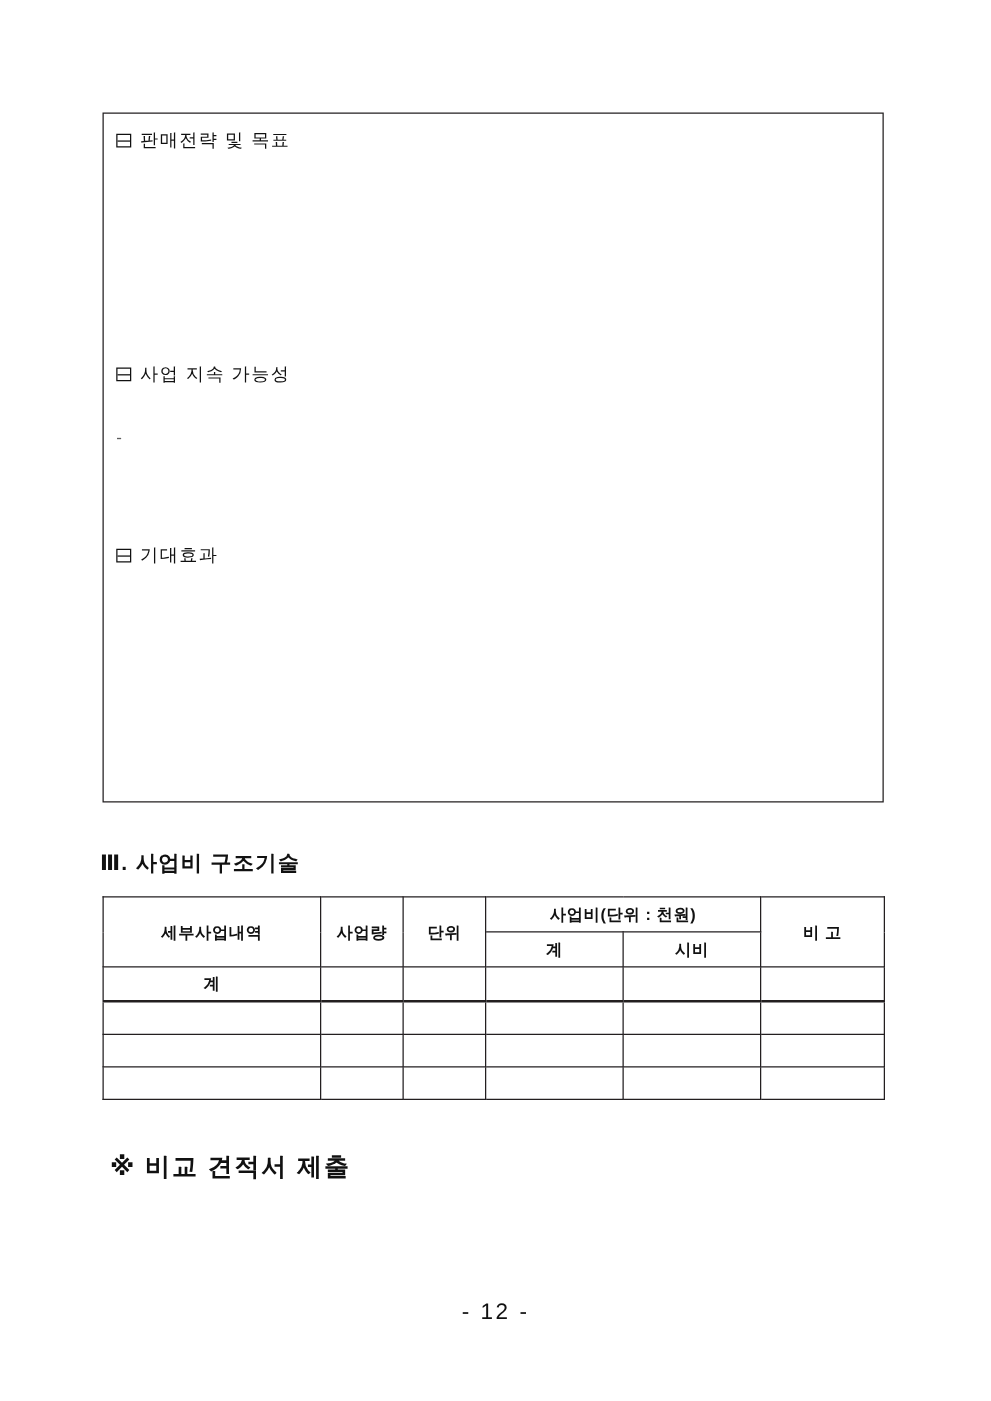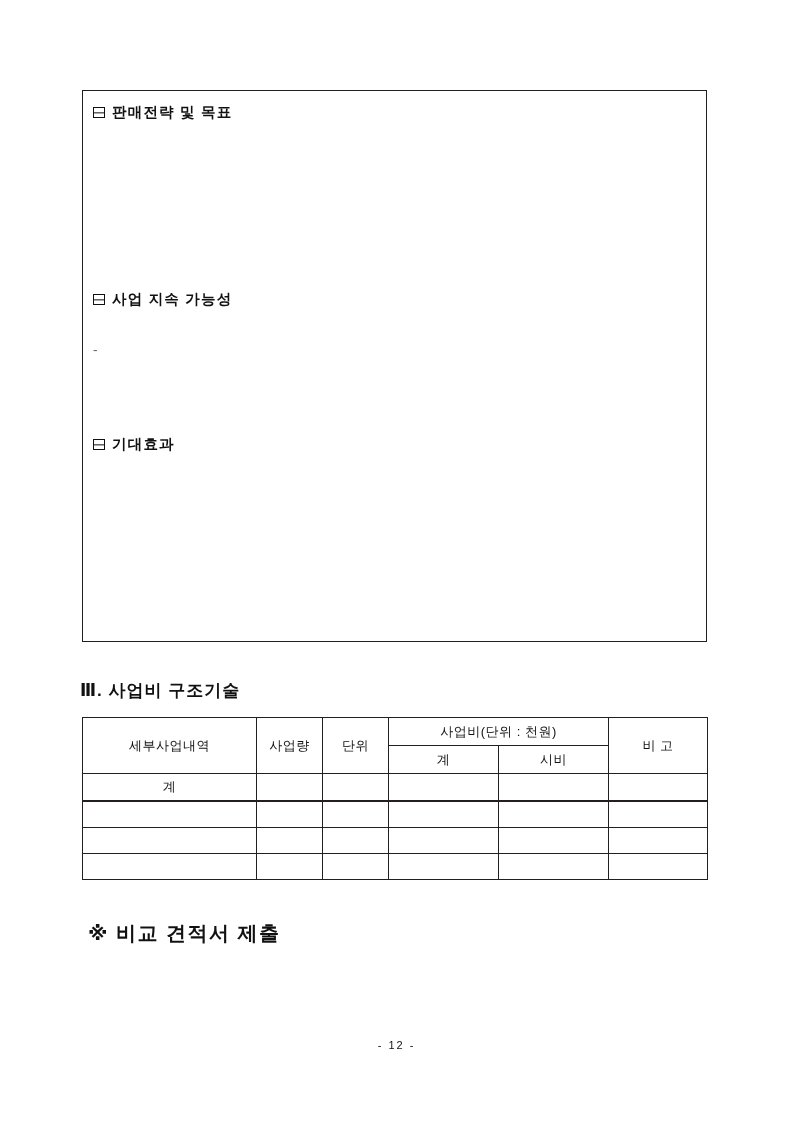--- a/index.html
+++ b/index.html
@@ -23,21 +23,21 @@
     top: 90px;
     width: 625px;
     height: 552px;
     border: 1px solid #231f20;
     box-sizing: border-box;
   }
 
   .section-head {
     position: absolute;
     font-family: "Liberation Sans", "DejaVu Sans", sans-serif;
-    font-weight: bold;
+    font-weight: normal;
     font-size: 14.5px;
     letter-spacing: 1.2px;
     white-space: nowrap;
     color: #111111;
   }
   .section-head .bullet {
     display: inline-block;
     width: 12px;
     height: 11px;
     border: 1.3px solid #111111;
@@ -96,21 +96,21 @@
     font-family: "Liberation Sans", "DejaVu Sans", sans-serif;
     font-size: 13px;
     color: #111111;
   }
   .budget-table th,
   .budget-table td {
     border: 1px solid #231f20;
     text-align: center;
     vertical-align: middle;
     padding: 0;
-    font-weight: normal;
+    font-weight: bold;
     letter-spacing: 0.5px;
   }
   .budget-table th { height: 27px; }
   .budget-table .hdr-tall { height: 55px; }
   .budget-table td { height: 25px; }
   .budget-table tr.total-row td { height: 26px; }
   .budget-table tr.total-row td { border-bottom: 2px solid #231f20; }
 
   .col-detail { width: 174px; }
   .col-qty    { width: 66px; }
@@ -133,21 +133,21 @@
   }
 
   
   .page-number {
     position: absolute;
     left: 0;
     right: 0;
     top: 1039px;
     text-align: center;
     font-family: "Liberation Sans", "DejaVu Sans", sans-serif;
-    font-size: 11px;
+    font-size: 18px;
     letter-spacing: 2px;
     color: #111111;
   }
 </style>
 </head>
 <body>
 
 <div class="content-box">
 
   <div class="section-head head-1">

